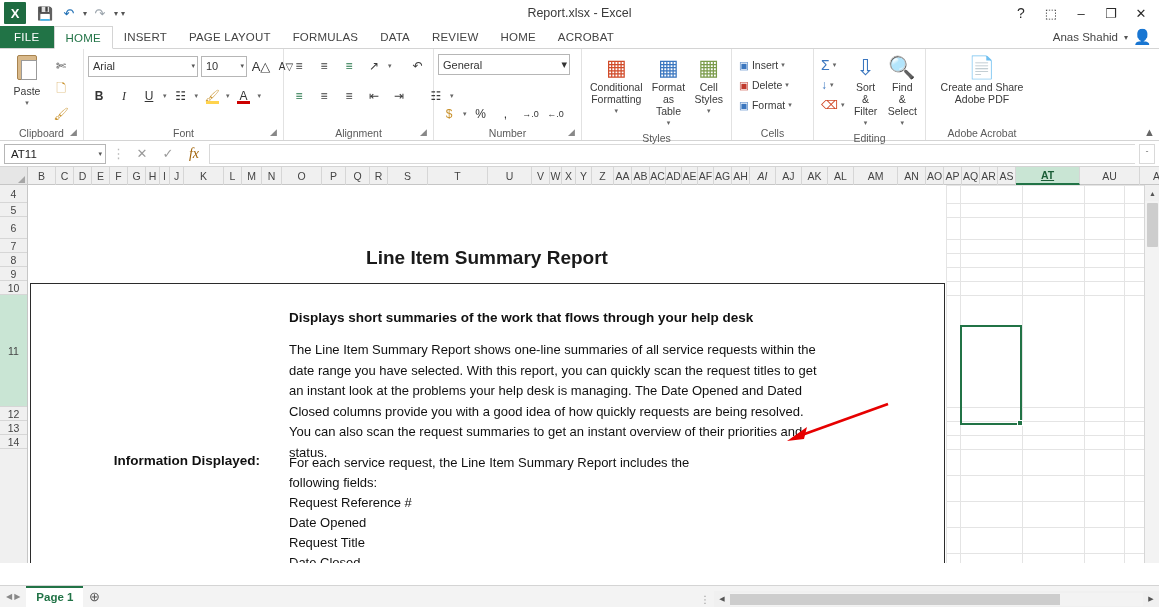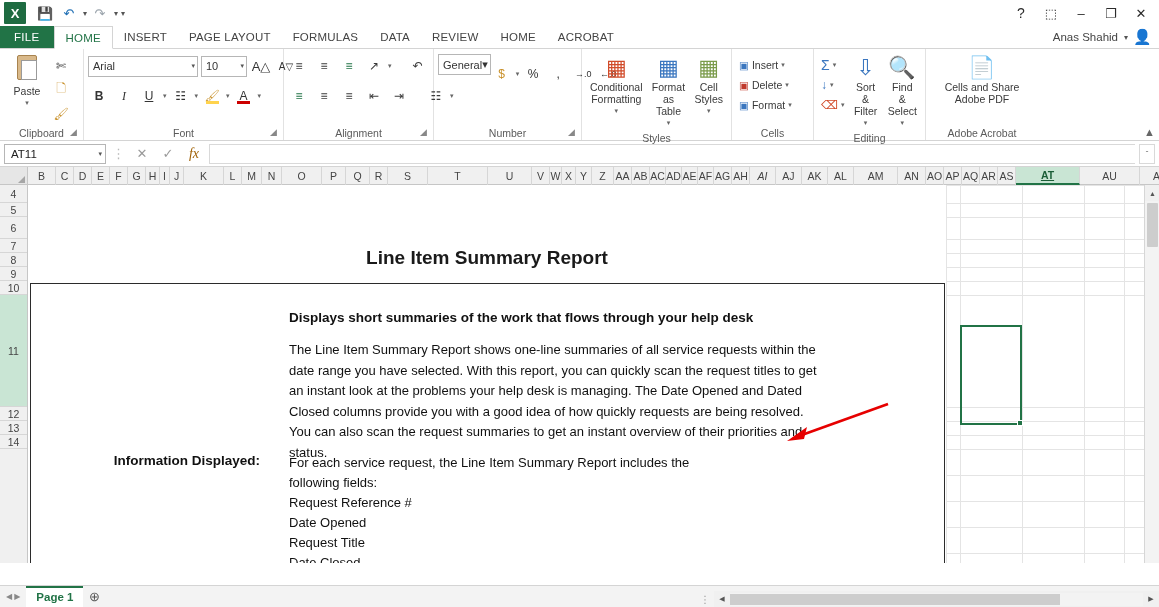--- a/index.html
+++ b/index.html
@@ -483,20 +483,21 @@
   <div class="titlebar">
     <div class="excel-logo">X</div>
     <div class="qat">
       <div class="qat-btn save">💾</div>
       <div class="qat-btn undo">↶</div>
       <div class="qat-caret">▾</div>
       <div class="qat-btn redo">↷</div>
       <div class="qat-caret">▾</div>
       <div class="qat-caret">▾</div>
     </div>
+    <div class="title-text">Report.xlsx - Excel</div>
     <div class="win-buttons">
       <div class="win-btn help">?</div>
       <div class="win-btn">⬚</div>
       <div class="win-btn">–</div>
       <div class="win-btn">❐</div>
       <div class="win-btn">✕</div>
     </div>
   </div>
 
   <div class="ribbon-tabs">
@@ -600,21 +601,21 @@
           <div class="caret">▾</div>
         </div>
       </div>
       <div class="rgroup-label">
         <span>Alignment</span>
         <span class="dlg-launcher">◢</span>
       </div>
     </div>
 
     <div class="rgroup g-number">
-      <div class="rgroup-body" style="flex-direction:row;padding-top:3px;align-items:flex-start;">
+      <div class="rgroup-body" style="flex-direction:column;padding-top:3px;align-items:flex-start;gap:19px;">
         <div class="numfmt">
           <span class="cv">General</span>
           <span class="ca">▾</span>
         </div>
         <div class="font-row" style="margin-top:8px;">
           <div class="fbtn" style="color:#c8902a;">$</div>
           <div class="caret">▾</div>
           <div class="fbtn">%</div>
           <div class="fbtn">,</div>
           <div class="fbtn" style="font-size:9px;">→.0</div>
@@ -701,21 +702,21 @@
           <span class="caret">▾</span>
         </div>
       </div>
       <div class="rgroup-label">Editing</div>
     </div>
 
     <div class="rgroup g-acrobat" style="border-right:none;">
       <div class="rgroup-body" style="justify-content:center;padding-top:2px;">
         <div class="bigbtn">
           <span class="glyph" style="color:#cc0000;">📄</span>
-          <span>Cells and Share</span>
+          <span>Create and Share</span>
           <span>Adobe PDF</span>
         </div>
       </div>
       <div class="rgroup-label">Adobe Acrobat</div>
     </div>
 
     <div class="ribbon-collapse">▲</div>
   </div>
 
   <div class="formulabar">

